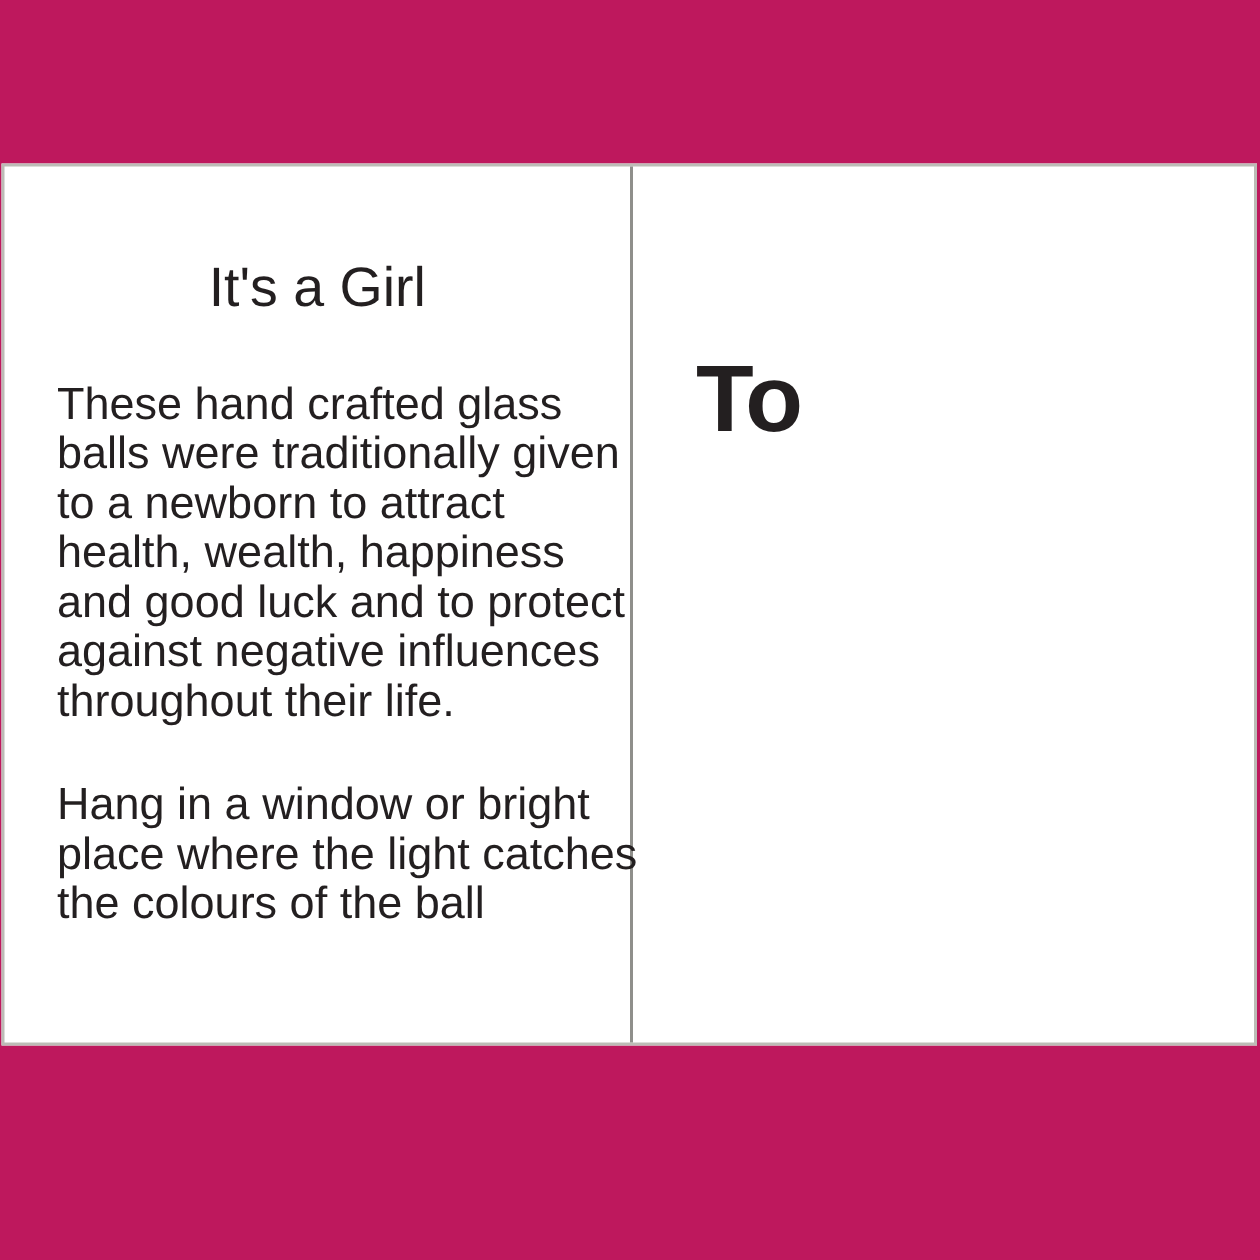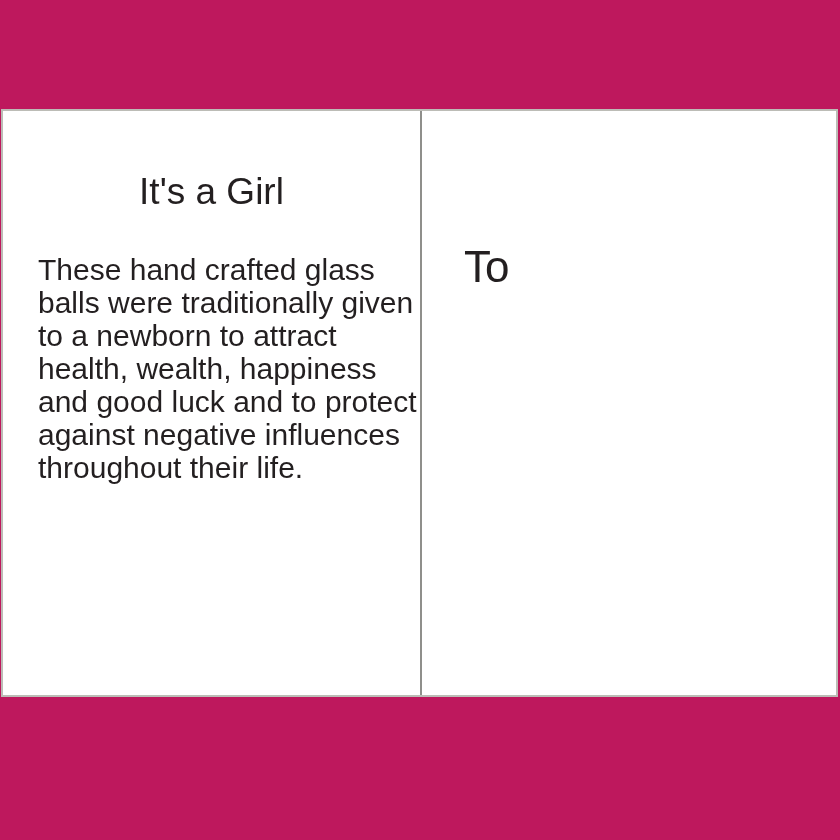--- a/index.html
+++ b/index.html
@@ -44,43 +44,46 @@
     line-height: 33px;
     white-space: pre-line;
     margin-left: 35px;
   }
   .para-description  { top: 142px; }
   .para-instructions { top: 409px; }
   .para-note         { top: 535px; }
 
   .big-label {
     position: absolute;
-    font-size: 44px;
+    font-size: 63px;
     line-height: 63px;
-    font-weight: 400;
+    font-weight: 700;
     letter-spacing: -1px;
   }
   .to-label   { left: 42px; top: 124px; }
   .from-label { left: 46px; top: 279px; }
 </style>
 </head>
 <body>
 
 <div class="canvas">
   <div class="card">
 
     <div class="panel panel-left">
       <div class="card-title">It's a Girl</div>
       <div class="para para-description">These hand crafted glass
 balls were traditionally given
 to a newborn to attract
 health, wealth, happiness
 and good luck and to protect
 against negative influences
 throughout their life.</div>
+      <div class="para para-instructions">Hang in a window or bright
+place where the light catches
+the colours of the ball</div>
     </div>
 
     <div class="panel panel-right">
       <div class="big-label to-label">To</div>
     </div>
 
   </div>
 </div>
 
 </body></html>

